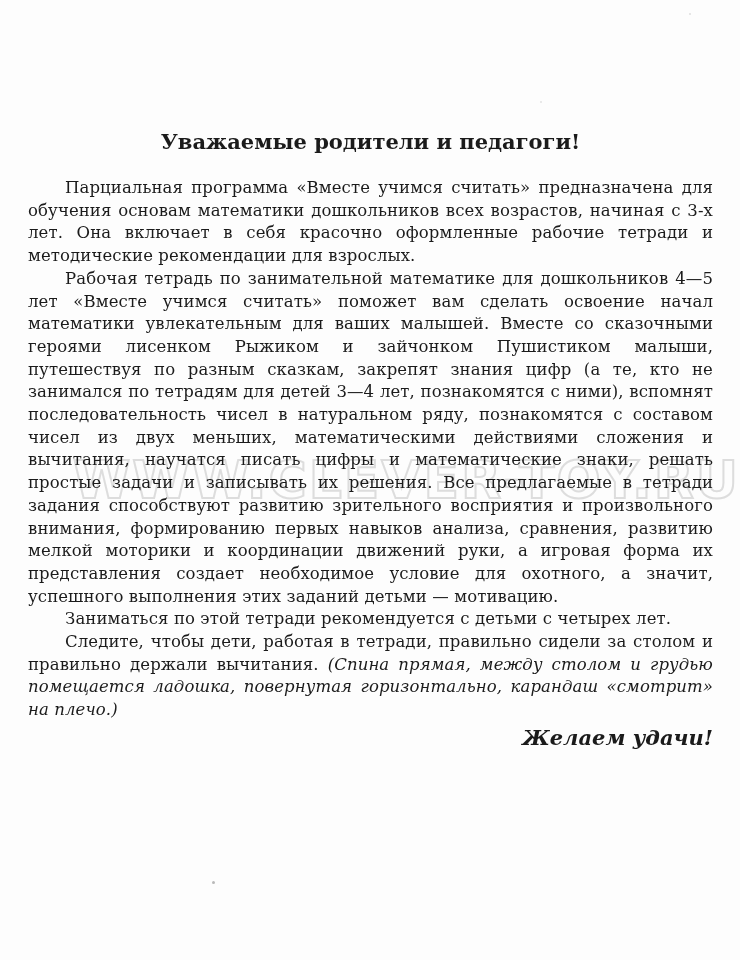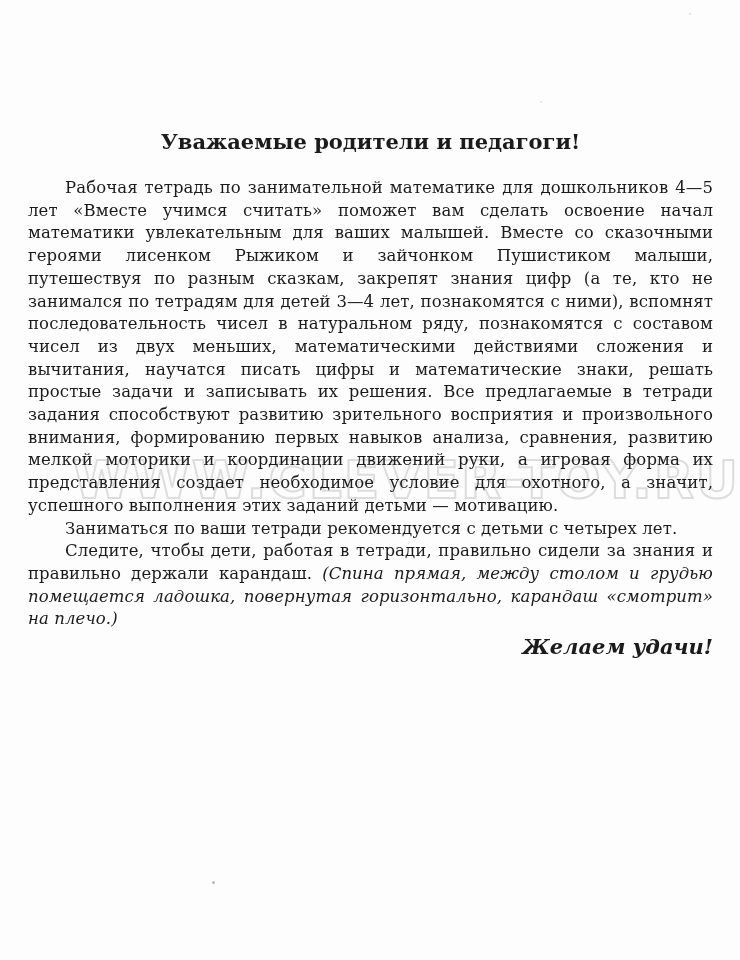--- a/index.html
+++ b/index.html
@@ -87,21 +87,22 @@
   <div class="watermark">WWW.CLEVER-TOY.RU</div>
 
   <span class="speck s1"></span>
   <span class="speck s2"></span>
   <span class="speck s3"></span>
 
   <div class="content">
     <h1 class="title">Уважаемые родители и педагоги!</h1>
 
     <div class="body-text" id="paragraphs">
+        <p class="para"><span>Парциальная программа «Вместе учимся считать» предназначена для обучения основам математики дошкольников всех возрастов, начиная с 3-х лет. Она включает в себя красочно оформленные рабочие тетради и методические рекомендации для взрослых.</span></p>
         <p class="para"><span>Рабочая тетрадь по занимательной математике для дошкольников 4—5 лет «Вместе учимся считать» поможет вам сделать освоение начал математики увлекательным для ваших малышей. Вместе со сказочными героями лисенком Рыжиком и зайчонком Пушистиком малыши, путешествуя по разным сказкам, закрепят знания цифр (а те, кто не занимался по тетрадям для детей 3—4 лет, познакомятся с ними), вспомнят последовательность чисел в натуральном ряду, познакомятся с составом чисел из двух меньших, математическими действиями сложения и вычитания, научатся писать цифры и математические знаки, решать простые задачи и записывать их решения. Все предлагаемые в тетради задания способствуют развитию зрительного восприятия и произвольного внимания, формированию первых навыков анализа, сравнения, развитию мелкой моторики и координации движений руки, а игровая форма их представления создает необходимое условие для охотного, а значит, успешного выполнения этих заданий детьми — мотивацию.</span></p>
-        <p class="para"><span>Заниматься по ваши тетради рекомендуется с детьми с четырех лет.</span></p>
-        <p class="para"><span>Следите, чтобы дети, работая в тетради, правильно сидели за знания и правильно держали карандаш. </span><span class="italic">(Спина прямая, между столом и грудью помещается ладошка, повернутая горизонтально, карандаш «смотрит» на плечо.)</span></p>
+        <p class="para"><span>Заниматься по этой тетради рекомендуется с детьми с четырех лет.</span></p>
+        <p class="para"><span>Следите, чтобы дети, работая в тетради, правильно сидели за столом и правильно держали вычитания. </span><span class="italic">(Спина прямая, между столом и грудью помещается ладошка, повернутая горизонтально, карандаш «смотрит» на плечо.)</span></p>
       </div>
 
     <div class="closing">Желаем удачи!</div>
   </div>
 
 </div>
 
 </body></html>

